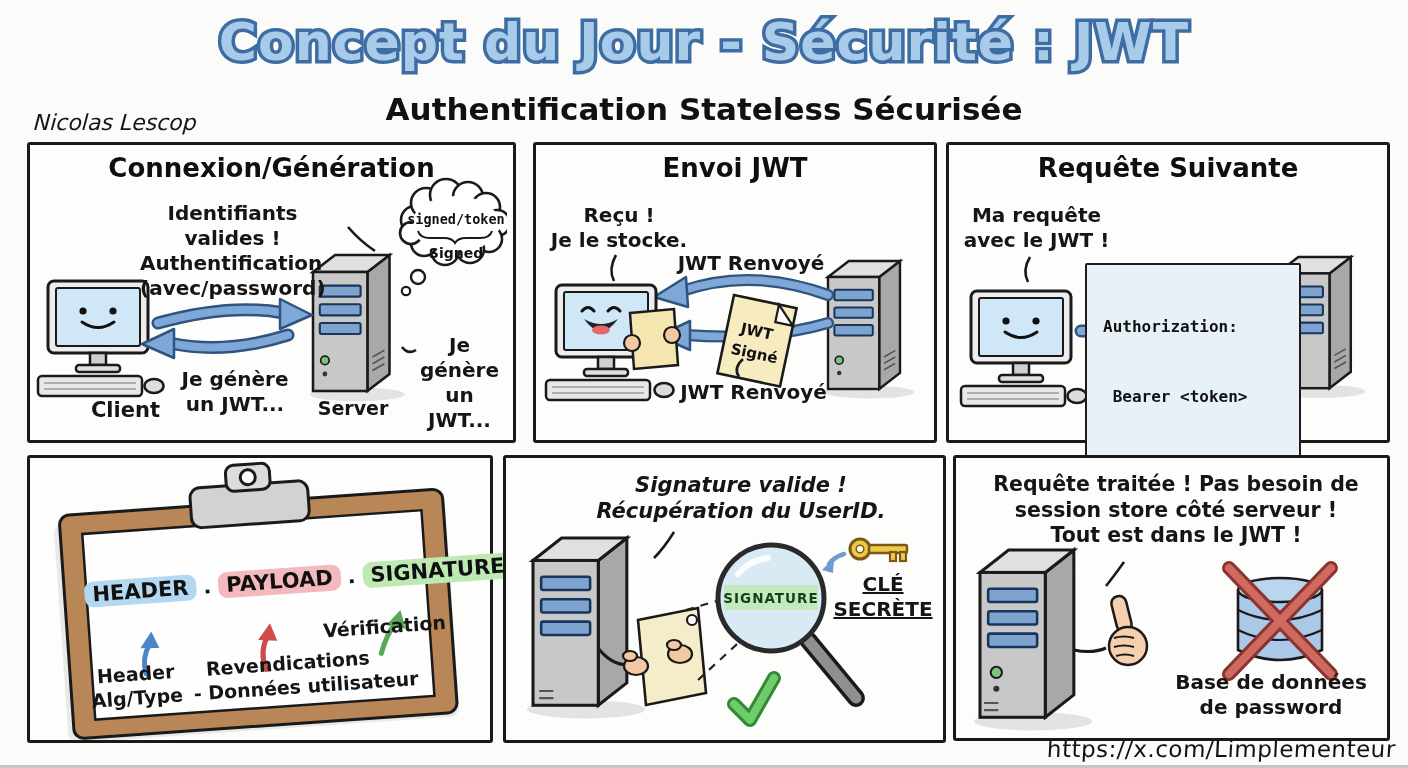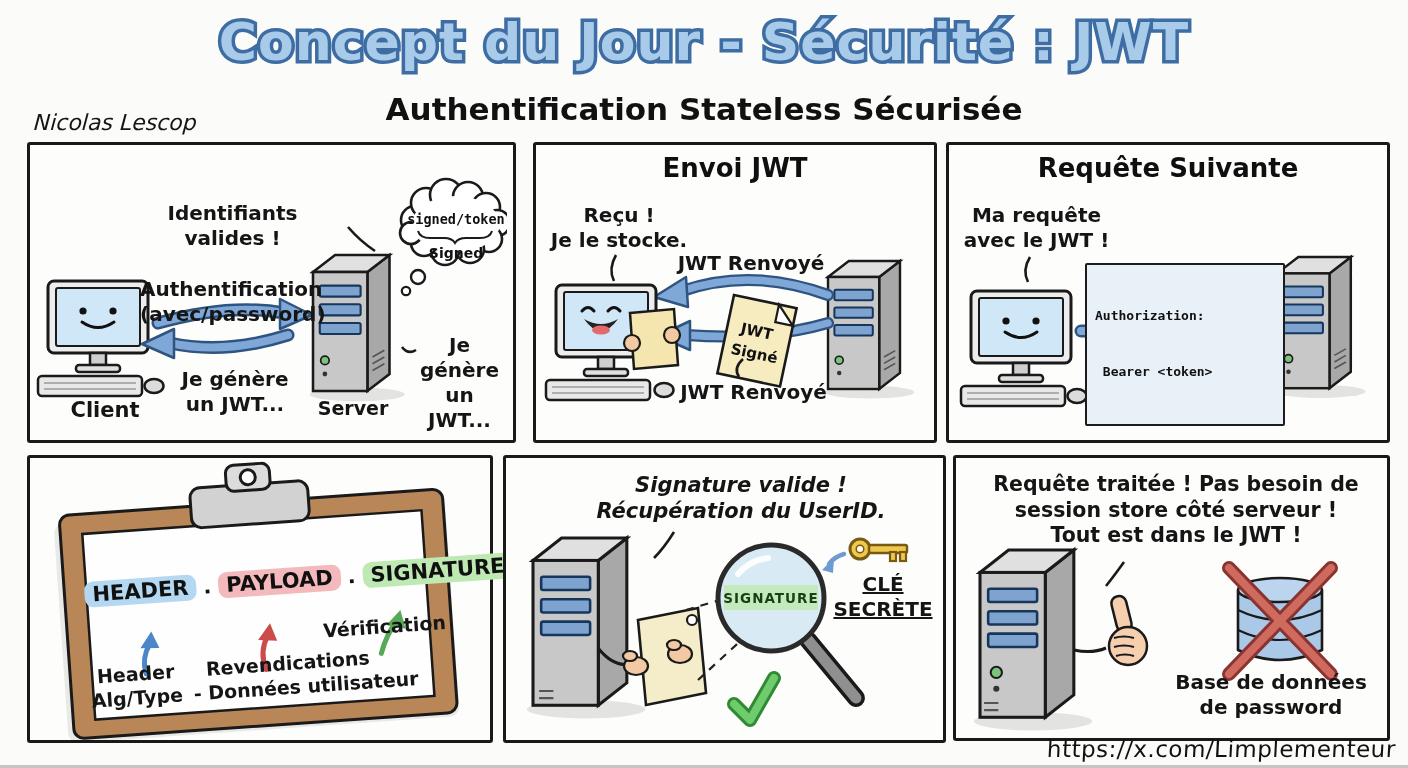--- a/index.html
+++ b/index.html
@@ -18,22 +18,22 @@
   .author { position:absolute; left:34px; top:110px; font-size:22px; font-style:italic;
     font-weight:500; transform:skewX(-4deg); }
   
   .panel { position:absolute; border:3px solid #191919; border-radius:3px; background:#fdfdfc; }
   .panel > svg { position:absolute; left:0; top:0; }
   .ptitle { position:absolute; top:8px; left:0; right:0; text-align:center;
     font-size:26px; font-weight:700; color:#0f0f0f; }
   .sp { position:absolute; font-weight:700; font-size:20px; color:#151515;
     text-align:center; line-height:1.25; }
   .authbox { position:absolute; background:#e9f1f8; border:2.5px solid #1c1c1c; border-radius:2px;
-    font-family:"DejaVu Sans Mono", monospace; font-weight:700; font-size:13px;
-    line-height:1.45; padding:4px 8px; white-space:pre; color:#111; }
+    font-family:"DejaVu Sans Mono", monospace; font-weight:700; font-size:16px;
+    line-height:1.45; padding:4px 16px; white-space:pre; color:#111; }
   
   .tilt { position:absolute; left:0; top:0; width:454px; height:276px;
     transform:rotate(-4deg); transform-origin:50% 55%; }
   .tokens { position:absolute; left:56px; top:112px; width:360px; display:flex;
     align-items:center; gap:7px; font-size:21px; font-weight:700; color:#101010; }
   .hl { padding:1px 8px; border-radius:9px; }
   .footer-url { position:absolute; right:12px; top:736px; font-size:23px; font-weight:500;
     letter-spacing:.5px; transform:skewX(-3deg); color:#111; }
   .bottom-strip { position:absolute; bottom:0; left:0; width:100%; height:3px;
     background:#9a9a9a; opacity:.55; }
@@ -106,34 +106,35 @@
       <path d="M 128 178 Q 200 158 254 168" fill="none" stroke="#7fa8d9" stroke-width="8" stroke-linecap="round"></path>
       <polygon points="250,154 282,170 250,184" fill="#7fa8d9" stroke="#2f5480" stroke-width="2.5" stroke-linejoin="round"></polygon>
     </g>
     <g>
       <path d="M 258 190 Q 195 210 140 198" fill="none" stroke="#2f5480" stroke-width="13" stroke-linecap="round"></path>
       <path d="M 258 190 Q 195 210 140 198" fill="none" stroke="#7fa8d9" stroke-width="8" stroke-linecap="round"></path>
       <polygon points="144,184 112,199 144,213" fill="#7fa8d9" stroke="#2f5480" stroke-width="2.5" stroke-linejoin="round"></polygon>
     </g>
     <path d="M 372 202 Q 378 210 386 205" fill="none" stroke="#1a1a1a" stroke-width="2.6"></path>
   </svg>
+  <div class="ptitle">Connexion/Génération</div>
   <div class="sp" style="left:95px; top:56px; width:215px;">Identifiants valides !</div>
-  <div class="sp" style="left:110px; top:132px; width:175px;">
+  <div class="sp" style="left:110px; top:106px; width:175px;">
     <span style="display:block">Authentification</span>
     <span style="display:block">(avec/password)</span>
   </div>
   <div class="sp" style="left:145px; top:222px; width:120px;">
     <span style="display:block">Je génère</span>
     <span style="display:block">un JWT...</span>
   </div>
   <div class="sp" style="left:382px; top:188px; width:95px;">
     <span style="display:block">Je génère</span>
     <span style="display:block">un JWT...</span>
   </div>
-  <div class="sp" style="left:20px; top:252px; width:110px; font-size:21px;">Client</div>
+  <div class="sp" style="left:20px; top:252px; width:110px; font-size:21px;text-align:right;">Client</div>
   <div class="sp" style="left:268px; top:252px; width:110px; font-size:19px;">Server</div>
 </div>
 
 <div class="panel" style="left:533px; top:142px; width:398px; height:295px;">
   <svg width="392" height="289" viewBox="0 0 392 289">
     <path d="M 80 110 Q 72 124 78 136" fill="none" stroke="#1a1a1a" stroke-width="2.6"></path>
 
     <g transform="translate(292,116) scale(0.8)">
       <ellipse cx="52" cy="164" rx="56" ry="8" fill="rgba(0,0,0,0.10)"></ellipse>
       <polygon points="64,20 90,0 90,140 64,160" fill="#a8a8a8" stroke="#1a1a1a" stroke-width="3"></polygon>

